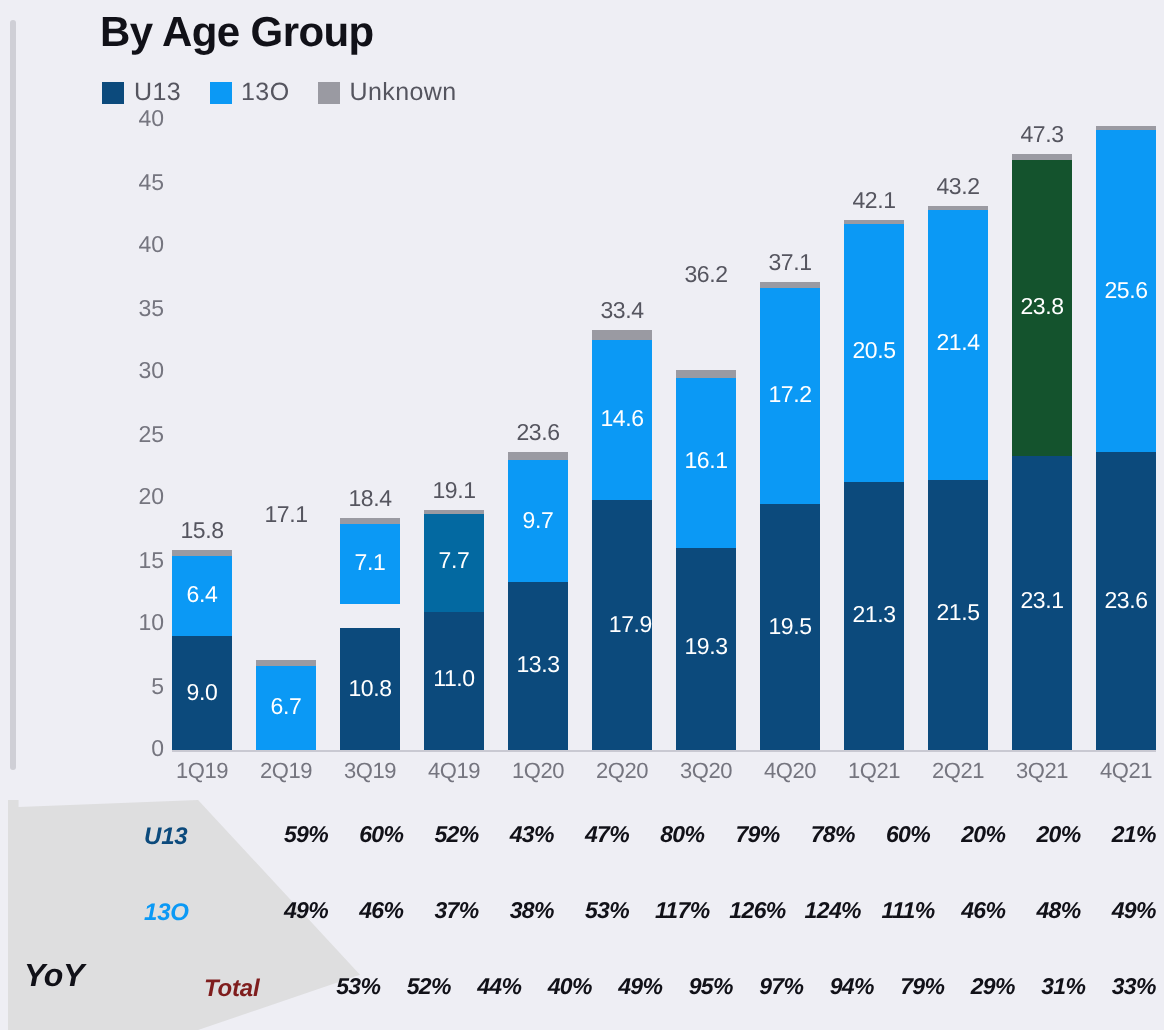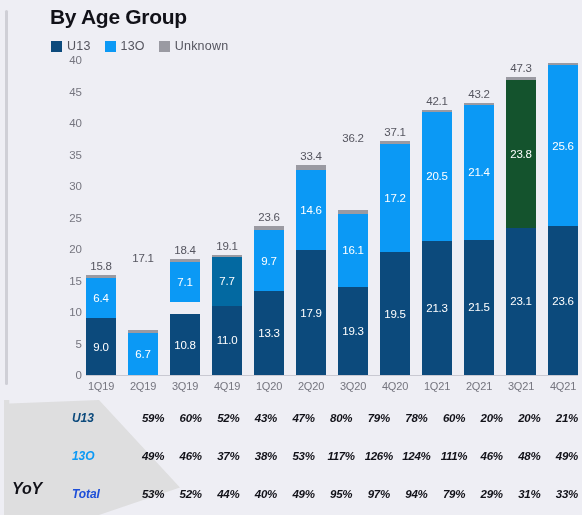--- a/index.html
+++ b/index.html
@@ -306,28 +306,28 @@
           </div>
         </div>
       </div>
       <div class="bar-col">
         <div class="total-label" style="bottom: 213.42px;">33.4</div>
         <div class="bar-stack" style="height: 210.42px;">
           <div class="seg" style="height: 5.67px; background: rgb(154, 154, 162);"></div>
           <div class="seg" style="height: 91.98px; background: rgb(11, 153, 245);">
             <span class="seg-label">14.6</span>
           </div>
-          <div class="seg" style="height: 142px; background: rgb(12, 74, 124);">
+          <div class="seg" style="height: 142px; background: rgb(12, 74, 124); justify-content: flex-end;">
             <span class="seg-label">17.9</span>
           </div>
         </div>
       </div>
       <div class="bar-col">
         <div class="total-label" style="bottom: 231.06px;">36.2</div>
-        <div class="bar-stack" style="height: 165px;">
+        <div class="bar-stack" style="height: 190px;">
           <div class="seg" style="height: 5.04px; background: rgb(154, 154, 162);"></div>
           <div class="seg" style="height: 101.43px; background: rgb(11, 153, 245);">
             <span class="seg-label">16.1</span>
           </div>
           <div class="seg" style="height: 121.59px; background: rgb(12, 74, 124);">
             <span class="seg-label">19.3</span>
           </div>
         </div>
       </div>
       <div class="bar-col">
@@ -441,21 +441,21 @@
           <div class="yoy-cell">117%</div>
           <div class="yoy-cell">126%</div>
           <div class="yoy-cell">124%</div>
           <div class="yoy-cell">111%</div>
           <div class="yoy-cell">46%</div>
           <div class="yoy-cell">48%</div>
           <div class="yoy-cell">49%</div>
         </div>
       </div>
       <div class="yoy-row" style="top: 76px;">
-        <div class="yoy-row-label" style="color: #1d4ed8;">Total</div>
+        <div class="yoy-row-label" style="color: #7f1d1d; margin-left: 30px;">Total</div>
         <div class="yoy-values">
           <div class="yoy-cell">53%</div>
           <div class="yoy-cell">52%</div>
           <div class="yoy-cell">44%</div>
           <div class="yoy-cell">40%</div>
           <div class="yoy-cell">49%</div>
           <div class="yoy-cell">95%</div>
           <div class="yoy-cell">97%</div>
           <div class="yoy-cell">94%</div>
           <div class="yoy-cell">79%</div>

